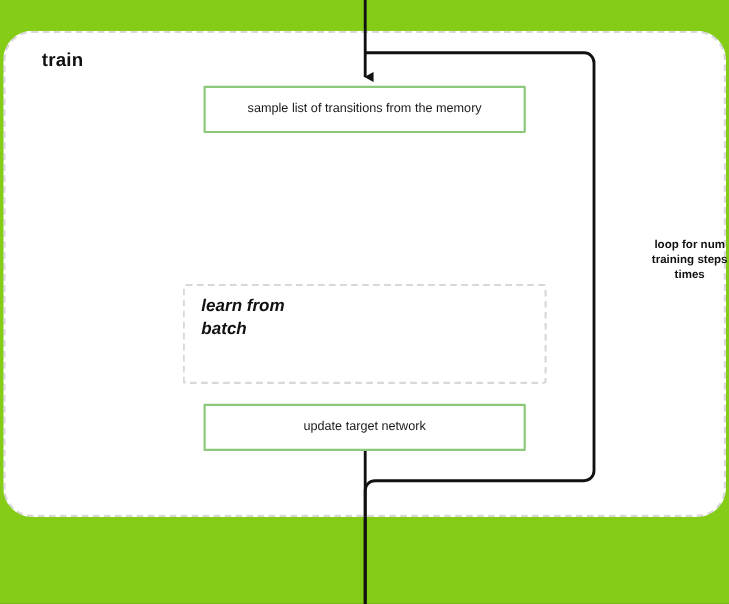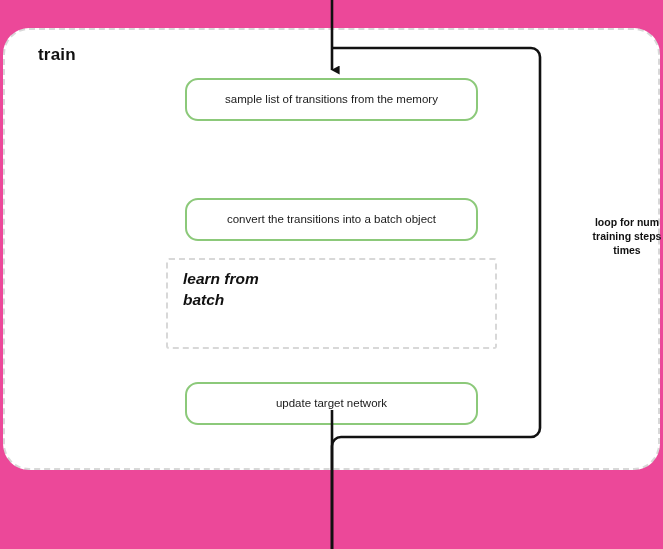--- a/index.html
+++ b/index.html
@@ -7,21 +7,21 @@
     padding: 0;
     background: #000000;
   }
   body {
     font-family: "Liberation Sans", sans-serif;
   }
   #canvas {
     position: relative;
     width: 663px;
     height: 549px;
-    background: #ec4899;
+    background: #84cc16;
     overflow: hidden;
   }
 
   
   #group-container {
     position: absolute;
     left: 3px;
     top: 28px;
     width: 657px;
     height: 442px;
@@ -43,38 +43,38 @@
   }
 
   
   .step-box {
     position: absolute;
     left: 185px;
     width: 293px;
     height: 43px;
     background: #ffffff;
     border: 2px solid #8cc97a;
-    border-radius: 13px;
+    border-radius: 1px;
     box-sizing: border-box;
     display: flex;
     align-items: center;
     justify-content: center;
   }
   .step-box .step-label {
     font-size: 11.5px;
     color: #1a1a1a;
     text-align: center;
     line-height: 1.25;
     padding: 0 10px;
   }
 
   #step-box-0 { top: 78px; }
   #step-box-1 { top: 138px; }
   #step-box-2 { top: 198px; }
-  #step-box-3 { top: 367px; margin-top: 15px; }
+  #step-box-3 { top: 367px; }
 
   
   #subgroup-learn {
     position: absolute;
     left: 166px;
     top: 258px;
     width: 331px;
     height: 91px;
     background: #ffffff;
     border: 2px dashed #d8d8d8;
@@ -124,23 +124,20 @@
 
   <div id="group-container"></div>
 
   <div id="group-title">train</div>
 
   <div class="step-box" id="step-box-0">
     <span class="step-label">sample list of transitions from the memory</span>
   </div>
 
 
-  <div class="step-box" id="step-box-2">
-    <span class="step-label">convert the transitions into a batch object</span>
-  </div>
 
   <div id="subgroup-learn">
     <div id="subgroup-learn-title">learn from batch</div>
   </div>
 
   <div class="step-box" id="step-box-3">
     <span class="step-label">update target network</span>
   </div>
 
   <div id="loop-label">loop for num training steps times</div>

